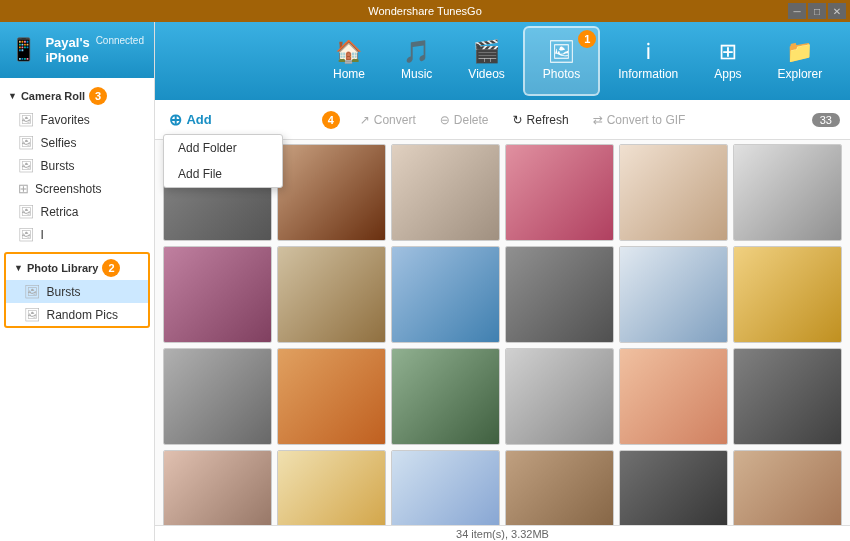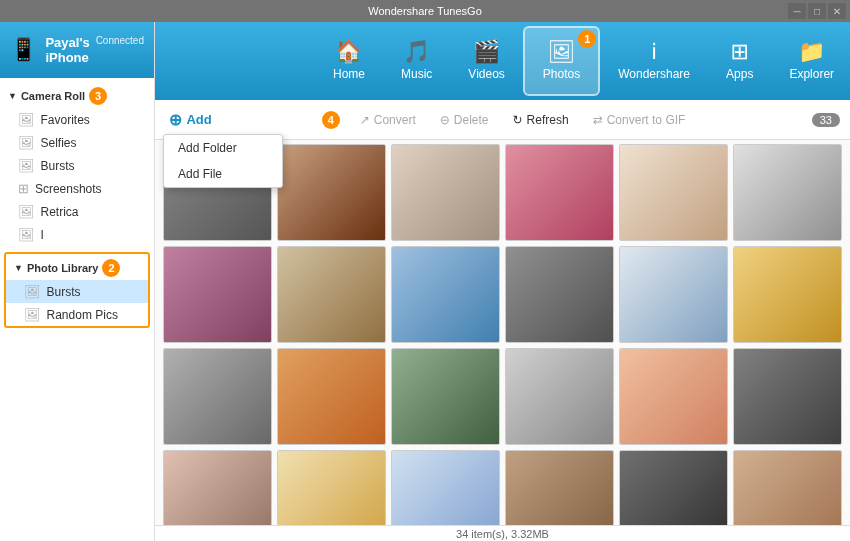--- a/index.html
+++ b/index.html
@@ -1,20 +1,20 @@
 <!DOCTYPE html>
 <html><head>
   <meta charset="utf-8">
   <style>
     * { margin: 0; padding: 0; box-sizing: border-box; }
     body { width: 850px; height: 541px; font-family: Arial, sans-serif; overflow: hidden; background: #f0f0f0; display: flex; flex-direction: column; }
 
     
     .title-bar {
-      background: #737373;
+      background: #a16207;
       height: 22px;
       display: flex;
       align-items: center;
       justify-content: center;
       position: relative;
       color: #fff;
       font-size: 11px;
     }
     .title-bar-controls {
       position: absolute;
@@ -378,21 +378,21 @@
         <span class="nav-icon">🎬</span>
         <span>Videos</span>
       </div>
       <div class="nav-item active" style="position:relative;">
         <span class="nav-icon">🖼</span>
         <span>Photos</span>
         <span class="step-badge" style="position:absolute; top:2px; right:2px; width:18px; height:18px;">1</span>
       </div>
       <div class="nav-item">
         <span class="nav-icon">ℹ</span>
-        <span>Wondershare</span>
+        <span>Information</span>
       </div>
       <div class="nav-item">
         <span class="nav-icon">⊞</span>
         <span>Apps</span>
       </div>
       <div class="nav-item">
         <span class="nav-icon">📁</span>
         <span>Explorer</span>
       </div>
       <div class="nav-item">

